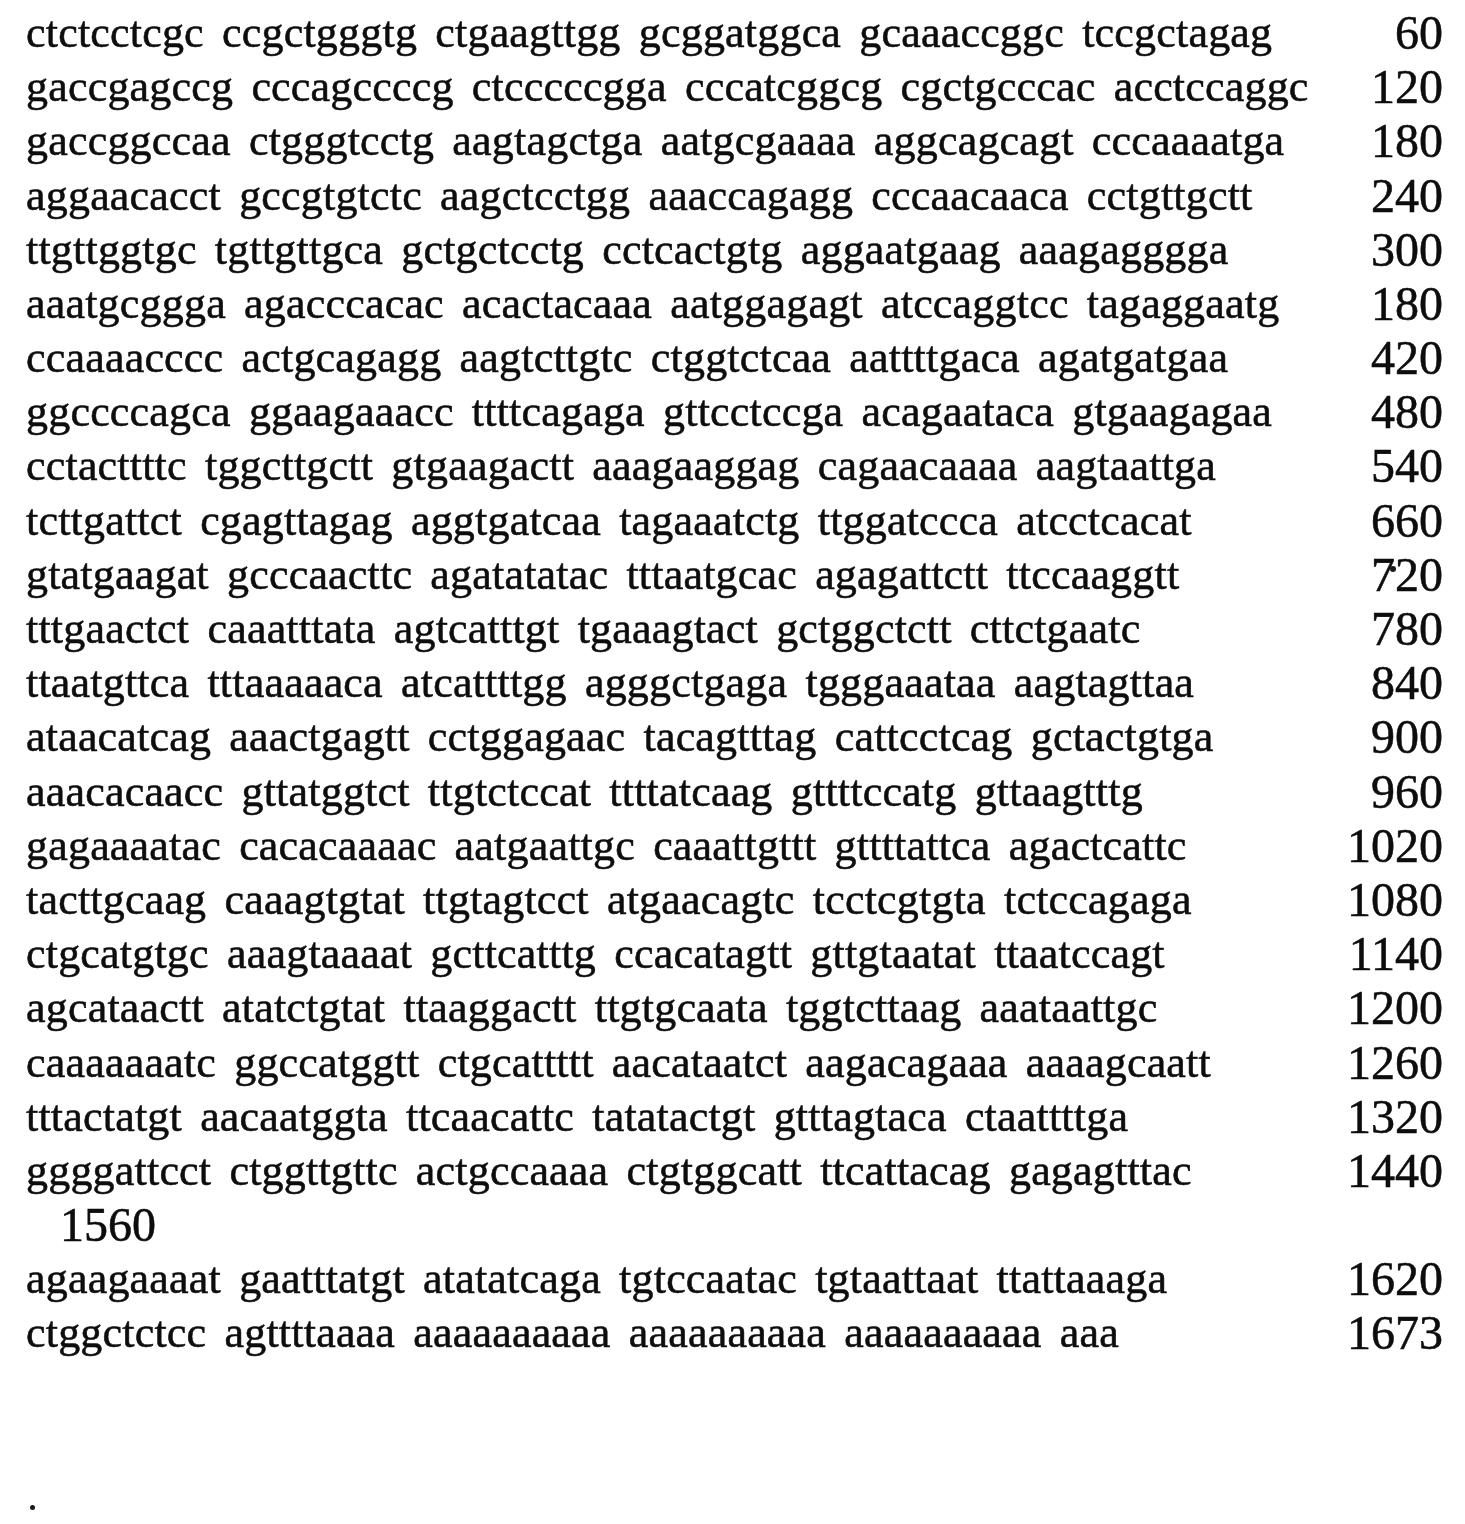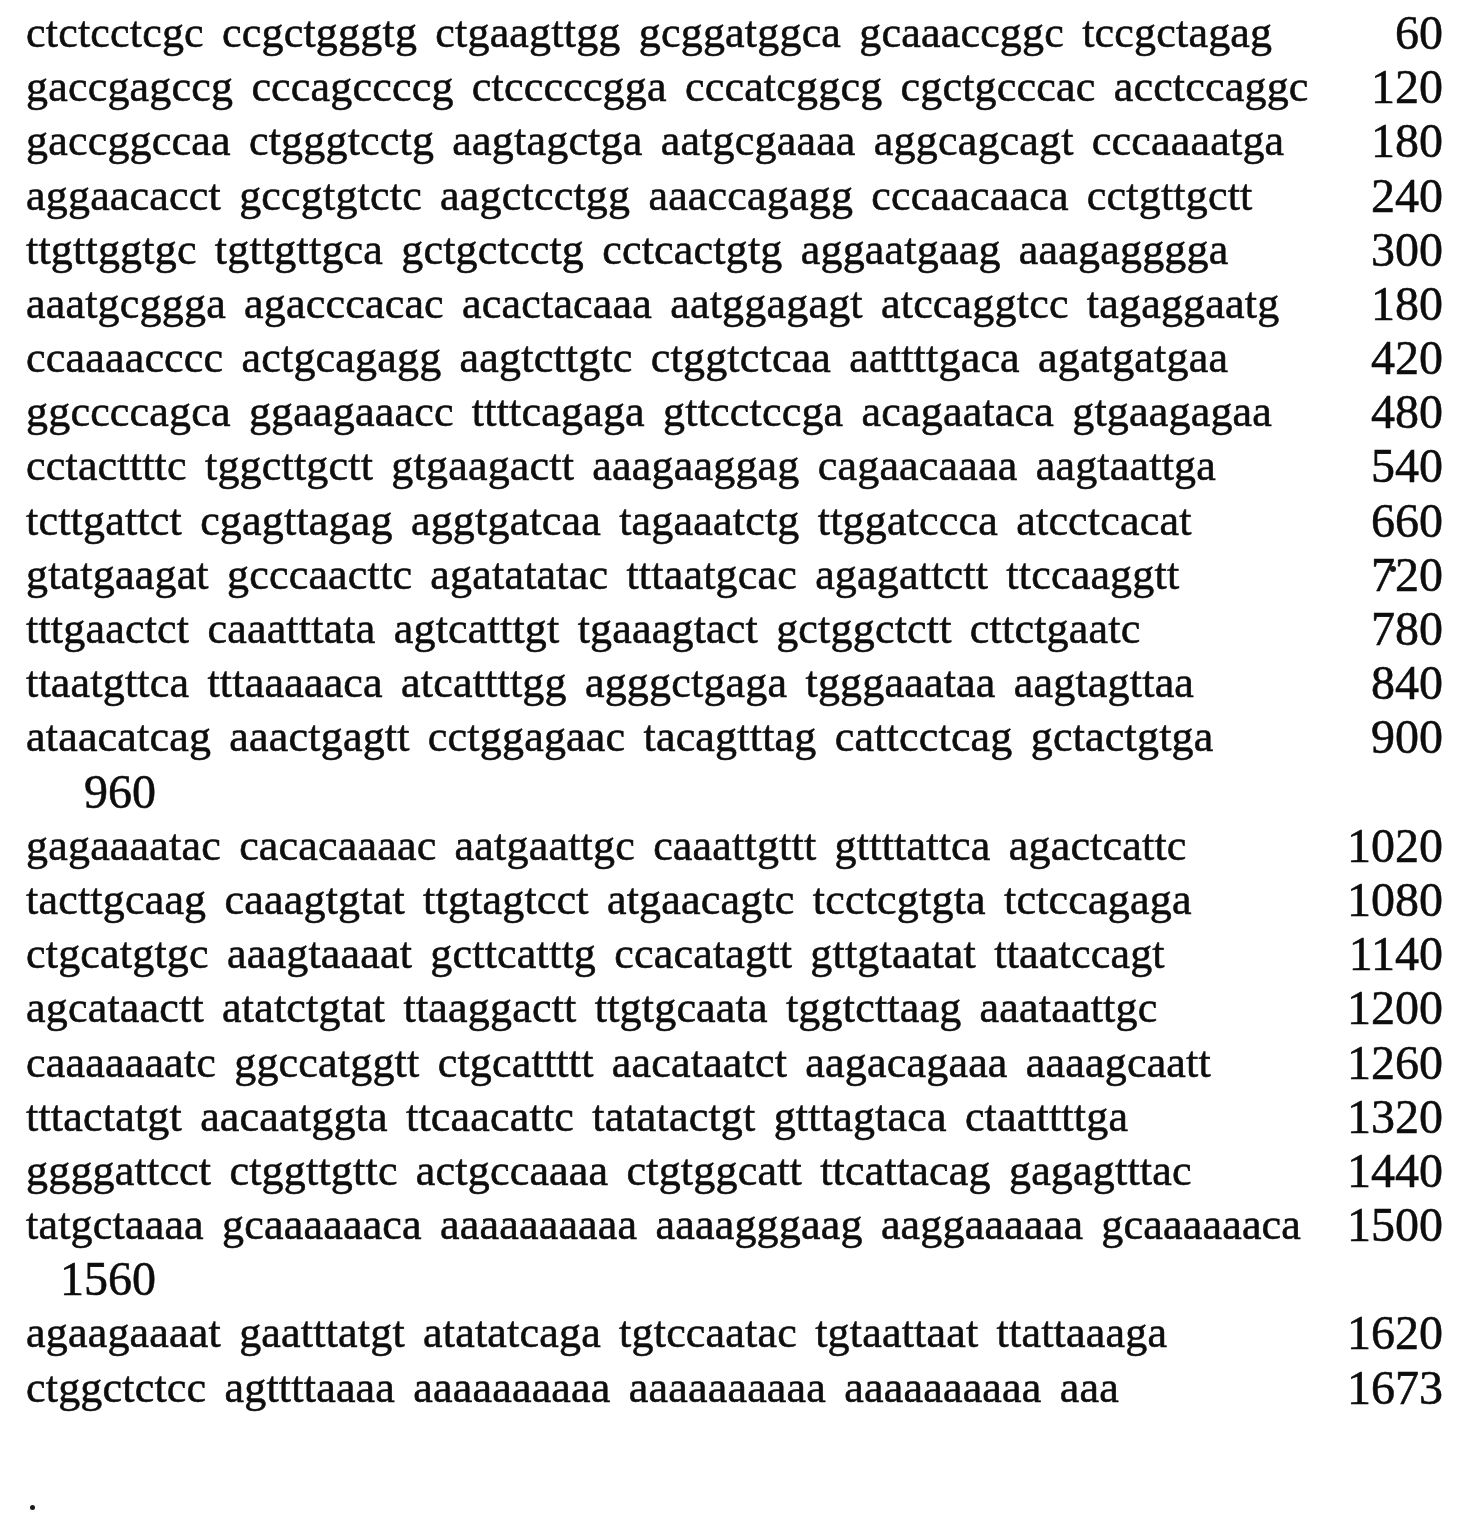--- a/index.html
+++ b/index.html
@@ -107,20 +107,21 @@
       </div>
       <div class="seq-row">
         <span class="seq-text">ttaatgttca tttaaaaaca atcattttgg agggctgaga tgggaaataa aagtagttaa</span>
         <span class="seq-num">840</span>
       </div>
       <div class="seq-row">
         <span class="seq-text">ataacatcag aaactgagtt cctggagaac tacagtttag cattcctcag gctactgtga</span>
         <span class="seq-num">900</span>
       </div>
       <div class="seq-row">
+        <span class="seq-text">aaacacaacc gttatggtct ttgtctccat ttttatcaag gttttccatg gttaagtttg</span>
         <span class="seq-num">960</span>
       </div>
       <div class="seq-row">
         <span class="seq-text">gagaaaatac cacacaaaac aatgaattgc caaattgttt gttttattca agactcattc</span>
         <span class="seq-num">1020</span>
       </div>
       <div class="seq-row">
         <span class="seq-text">tacttgcaag caaagtgtat ttgtagtcct atgaacagtc tcctcgtgta tctccagaga</span>
         <span class="seq-num">1080</span>
       </div>
@@ -138,24 +139,20 @@
       </div>
       <div class="seq-row">
         <span class="seq-text">tttactatgt aacaatggta ttcaacattc tatatactgt gtttagtaca ctaattttga</span>
         <span class="seq-num">1320</span>
       </div>
       <div class="seq-row">
         <span class="seq-text">ggggattcct ctggttgttc actgccaaaa ctgtggcatt ttcattacag gagagtttac</span>
         <span class="seq-num">1440</span>
       </div>
       <div class="seq-row">
-        <span class="seq-text">tatgctaaaa gcaaaaaaca aaaaaaaaaa aaaagggaag aaggaaaaaa gcaaaaaaca</span>
-        <span class="seq-num">1500</span>
-      </div>
-      <div class="seq-row">
         <span class="seq-num">1560</span>
       </div>
       <div class="seq-row">
         <span class="seq-text">agaagaaaat gaatttatgt atatatcaga tgtccaatac tgtaattaat ttattaaaga</span>
         <span class="seq-num">1620</span>
       </div>
       <div class="seq-row">
         <span class="seq-text">ctggctctcc agttttaaaa aaaaaaaaaa aaaaaaaaaa aaaaaaaaaa aaa</span>
         <span class="seq-num">1673</span>
       </div>

